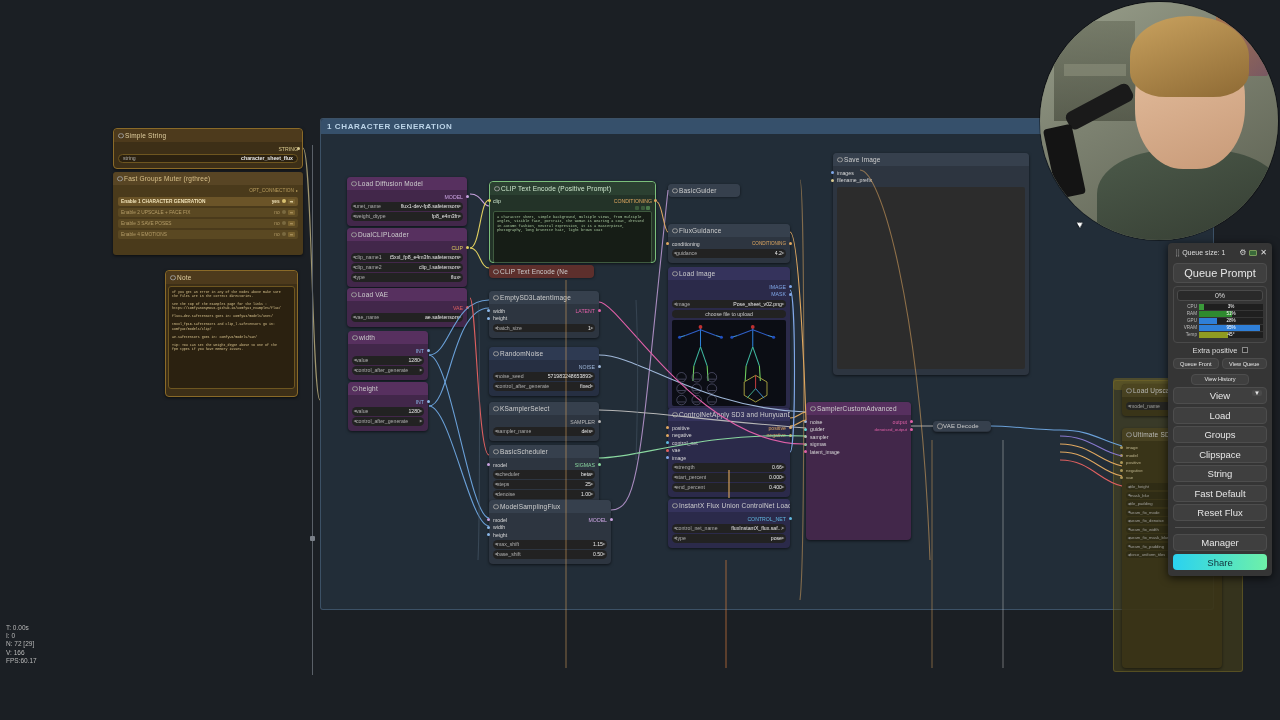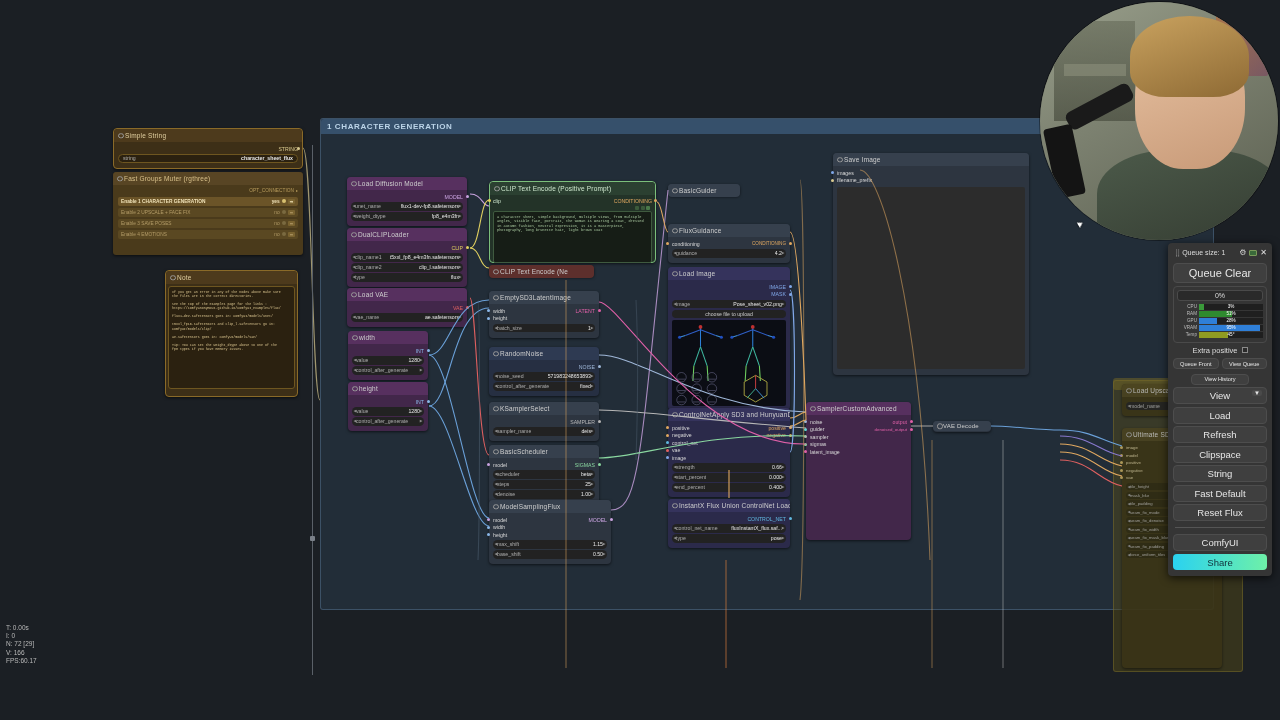--- a/index.html
+++ b/index.html
@@ -816,21 +816,21 @@
 
 <div id="menu">
   <div class="mrow">
     <span class="grip">⣿</span>
     <span style="flex:1;">Queue size: 1</span>
     <span style="font-size:8px;color:#cfcfcf;">⚙</span>
     <span style="display:inline-block;width:8px;height:6px;background:#3a6a3a;border:1px solid #7a9a5a;border-radius:1px;"></span>
     <span style="font-size:8px;color:#e0e0e0;">✕</span>
   </div>
 
-  <div class="btn queue">Queue Clear</div>
+  <div class="btn queue">Queue Prompt</div>
 
   <div class="panel">
     <div class="progress">0%</div>
     <div id="meters" style="margin-top:3px;">
         <div class="meter">
           <span class="mlabel">CPU</span>
           <span class="mbar">
             <span class="mfill" style="width:8%;background:#3a9a3a;"></span>
             <span class="mtext">3%</span>
           </span>
@@ -875,29 +875,29 @@
     <div class="btn small">Queue Front</div>
     <div class="btn small">View Queue</div>
   </div>
   <div class="btn small" style="width:62%;margin:2px auto;">View History</div>
 
   <div class="btn" style="position:relative;">
     <span>View</span>
     <span style="position:absolute;right:4px;top:2px;font-size:6px;background:#4a4a4a;padding:0 2px;border-radius:2px;">▼</span>
   </div>
   <div class="btn">Load</div>
-  <div class="btn">Refresh</div>
+  <div class="btn">Groups</div>
   <div class="btn">Clipspace</div>
   <div class="btn">String</div>
   <div class="btn">Fast Default</div>
   <div class="btn">Reset Flux</div>
 
   <div class="divider"></div>
 
-  <div class="btn">ComfyUI</div>
+  <div class="btn">Manager</div>
   <div class="share">Share</div>
 </div>
 
 <div id="cam">
   <div class="wall"></div>
   <div class="shelf"></div>
   <div class="shelf2"></div>
   <div class="poster"></div>
   <div class="body"></div>
   <div class="head"></div>

